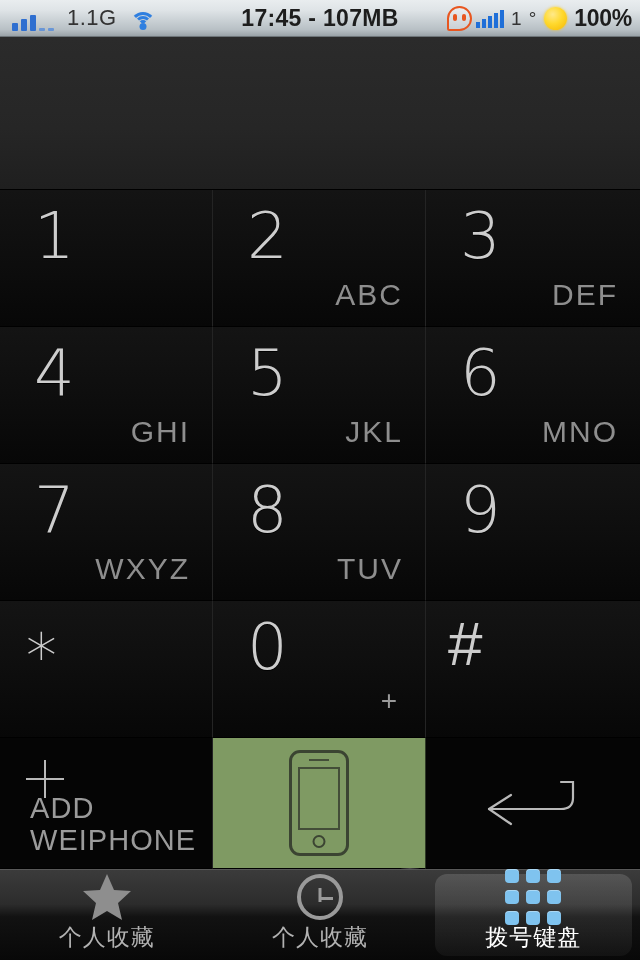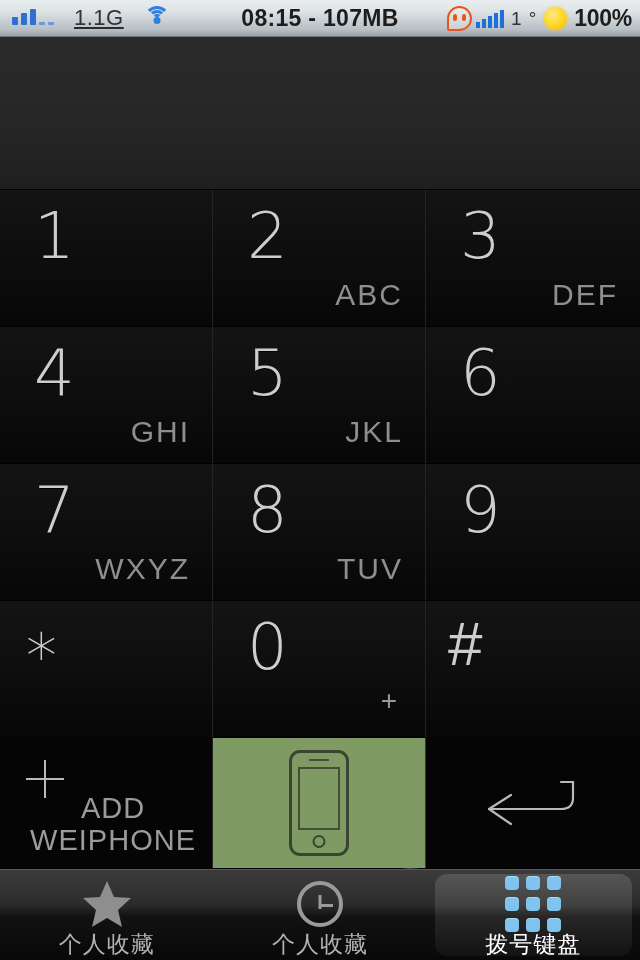--- a/index.html
+++ b/index.html
@@ -12,21 +12,21 @@
   #screen{ position:relative; width:640px; height:960px; overflow:hidden; background:#0a0a0a; }
 
   
   #statusbar{
     position:absolute; left:0; top:0; width:640px; height:37px;
     background:linear-gradient(to bottom,#e9edef 0%,#dfe4e7 28%,#c9d0d4 58%,#b8c0c5 82%,#9aa3a8 100%);
     border-bottom:1px solid #6d7478;
     display:flex; align-items:center;
     color:#2a2a2a;
   }
-  .sb-left{ display:flex; align-items:flex-start; margin-left:12px; gap:20px;text-decoration:underline; }
+  .sb-left{ display:flex; align-items:flex-end; margin-left:12px; gap:13px; }
   .sb-center{ position:absolute; left:0; right:0; top:0; height:37px;
               display:flex; align-items:center; justify-content:center; gap:0; pointer-events:none;}
   .sb-right{ position:absolute; right:8px; top:0; height:37px; display:flex; align-items:center; gap:7px; }
 
   .sigbars{ display:flex; align-items:flex-end; height:20px; gap:3px; }
   .sigbars i{ display:block; width:6px; background:#2f6fd0; border-radius:1px; }
   .sigbars i.b1{height:8px;} .sigbars i.b2{height:12px;} .sigbars i.b3{height:16px;}
   .sigbars i.off{ height:3px; background:#5b8ed8; opacity:.85; }
 
   .carrier{ font-size:22px; font-weight:500; letter-spacing:.5px; color:#333; }
@@ -103,21 +103,21 @@
     font-size:62px; font-weight:300; color:#cdcdcd; line-height:1;
   }
 
   
   .key.addc{ background:#050505; }
   .plus-ico{ position:absolute; left:26px; top:22px; width:38px; height:38px; }
   .plus-ico:before, .plus-ico:after{ content:""; position:absolute; background:#b9b9b9; }
   .plus-ico:before{ left:0; top:18px; width:38px; height:2px; }
   .plus-ico:after{ left:18px; top:0; width:2px; height:38px; }
   .addc-label{
-    position:absolute; right:16px; bottom:12px; text-align:center;
+    position:absolute; right:16px; bottom:12px; text-align:left;
     font-size:29px; line-height:32px; color:#9b9b9b; letter-spacing:1px; font-weight:400;
   }
   .key.call{ background:#7f9a63; border-right:1px solid #2f3a26; }
   .phone-ico{
     position:absolute; left:50%; top:50%; transform:translate(-50%,-50%);
     width:60px; height:106px; border:3px solid #3b4432; border-radius:11px;
     background:transparent;
   }
   .phone-ico .scr{ position:absolute; left:6px; top:14px; right:6px; height:63px;
                    border:2px solid #434d38; }
@@ -130,21 +130,21 @@
             width:100px; height:58px; }
 
   
   #tabbar{
     position:absolute; left:0; bottom:0; width:640px; height:91px;
     background:linear-gradient(to bottom,#3b3b3b 0%,#2c2c2c 38%,#121212 52%,#080808 100%);
     border-top:1px solid #585858;
     display:flex;
   }
   .tab{ position:relative; flex:1; display:flex; flex-direction:column;
-        align-items:center; justify-content:flex-start; padding-top:10px; }
+        align-items:center; justify-content:flex-start; padding-top:3px; }
   .tab .tico{ height:48px; display:flex; align-items:center; justify-content:center; }
   .tab .tlabel{ font-size:23px; color:#b2b2b2; letter-spacing:1px;
                 font-family:"DejaVu Sans","Liberation Sans",sans-serif; margin-top:1px; }
   .tab.active .tsel{
     position:absolute; left:8px; right:8px; top:4px; bottom:4px;
     background:linear-gradient(to bottom,rgba(255,255,255,.14),rgba(255,255,255,.04));
     border-radius:12px;
   }
   .tab.active .tico, .tab.active .tlabel{ position:relative; z-index:2;text-align:center; }
   .tab.active .tlabel{ color:#ffffff; }
@@ -201,21 +201,21 @@
       <span class="carrier">1.1G</span>
       <span class="wifi">
         <span class="w3"></span>
           <span class="w2"></span>
           <span class="w1"></span>
           <span class="dot"></span>
       </span>
     </div>
 
     <div class="sb-center">
-      <span class="clock">08:15 - 107MB</span>
+      <span class="clock">17:45 - 107MB</span>
     </div>
 
     <div class="sb-right">
       <span class="qq">
           <b class="l"></b>
           <b class="r"></b>
         </span>
       <span class="sigbars2">
         <i></i>
           <i></i>
@@ -254,20 +254,21 @@
       <div class="key">
         <span class="digit">4</span>
         <span class="letters">GHI</span>
       </div>
       <div class="key">
         <span class="digit">5</span>
         <span class="letters">JKL</span>
       </div>
       <div class="key">
         <span class="digit">6</span>
+        <span class="letters">MNO</span>
       </div>
     </div>
 
     <div class="krow">
       <div class="key">
         <span class="digit">7</span>
         <span class="letters">WXYZ</span>
       </div>
       <div class="key">
         <span class="digit">8</span>

